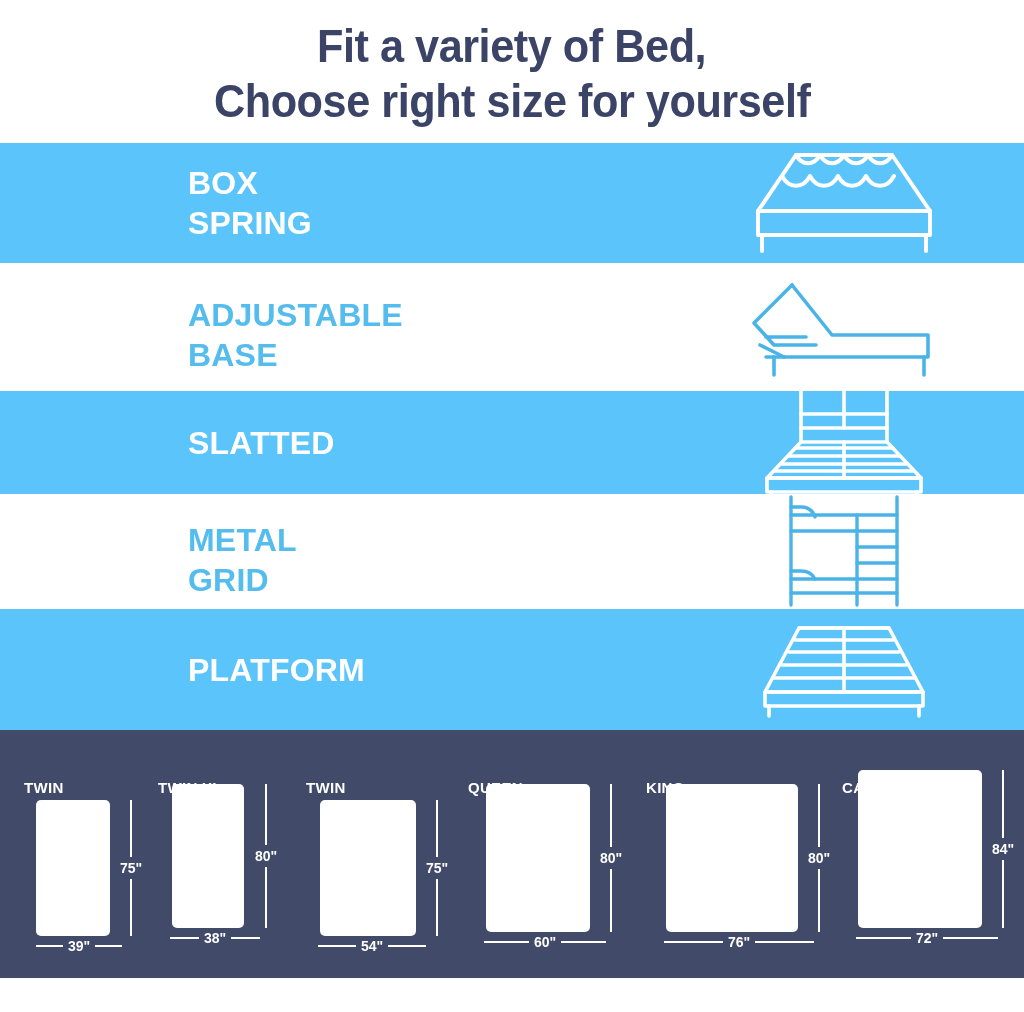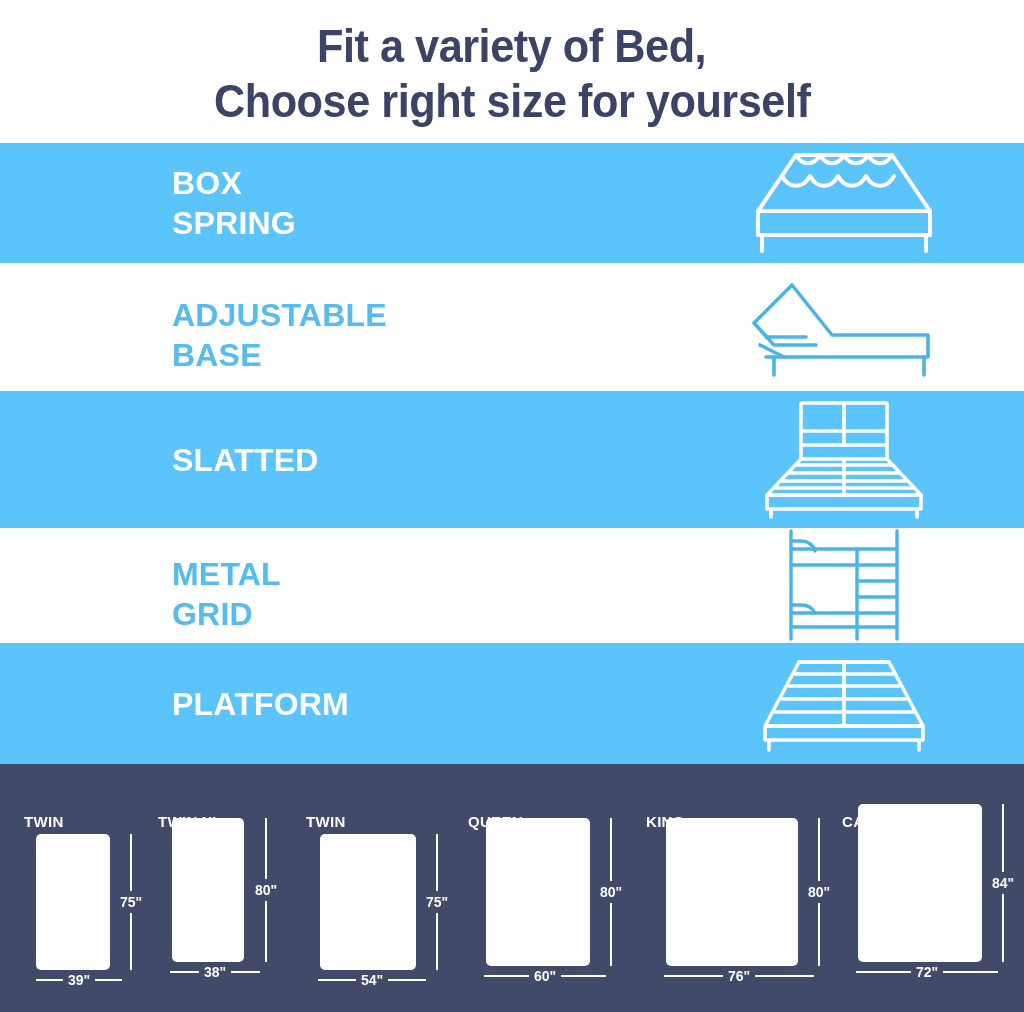--- a/index.html
+++ b/index.html
@@ -36,20 +36,21 @@
   }
   
   .rows {
     position: relative;
   }
   .type-row {
     position: relative;
     display: flex;
     align-items: center;
     box-sizing: border-box;
+    padding-left: 16px;
   }
   .type-row.blue  { background: #5bc4fa; }
   .type-row.white { background: #ffffff; }
 
   .type-label {
     margin-left: 172px;
     font-weight: bold;
     font-size: 32px;
     line-height: 40px;
     letter-spacing: 0.2px;
@@ -188,21 +189,21 @@
         <path d="M48 10 L88 60 L184 60 L184 82 L40 82"></path>
         <path d="M16 70 L40 82"></path>
         <path d="M22 62 L62 62"></path>
         <path d="M40 82 L22 82"></path>
         <path d="M30 82 V100"></path>
         <path d="M180 82 V100"></path>
       </svg>
     </div>
   </div>
 
-  <div class="type-row blue" style="height:137px;">
+  <div class="type-row blue" style="height:103px;">
     <div class="type-label">SLATTED</div>
     <div class="type-icon">
       <svg width="190" height="122" viewBox="0 0 190 122" fill="none" stroke="#ffffff" stroke-width="3.6" stroke-linecap="round" stroke-linejoin="round">
         <rect x="52" y="4" width="86" height="42" rx="1"></rect>
         <path d="M95 4 V46"></path>
         <path d="M52 32 H138"></path>
         <path d="M52 46 L52 60"></path>
         <path d="M138 46 L138 60"></path>
         <path d="M52 60 L18 96 H172 L138 60 Z"></path>
         <path d="M95 60 V96"></path>

